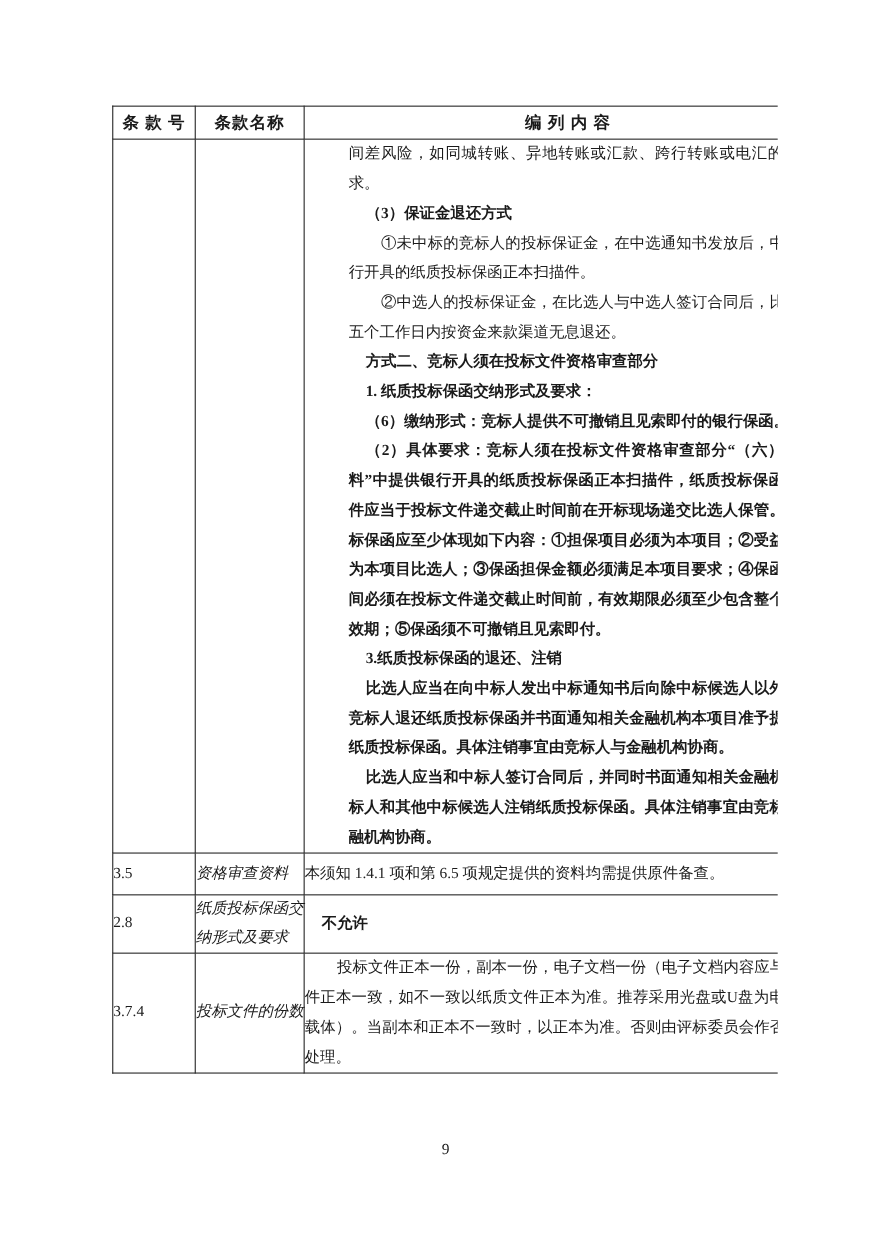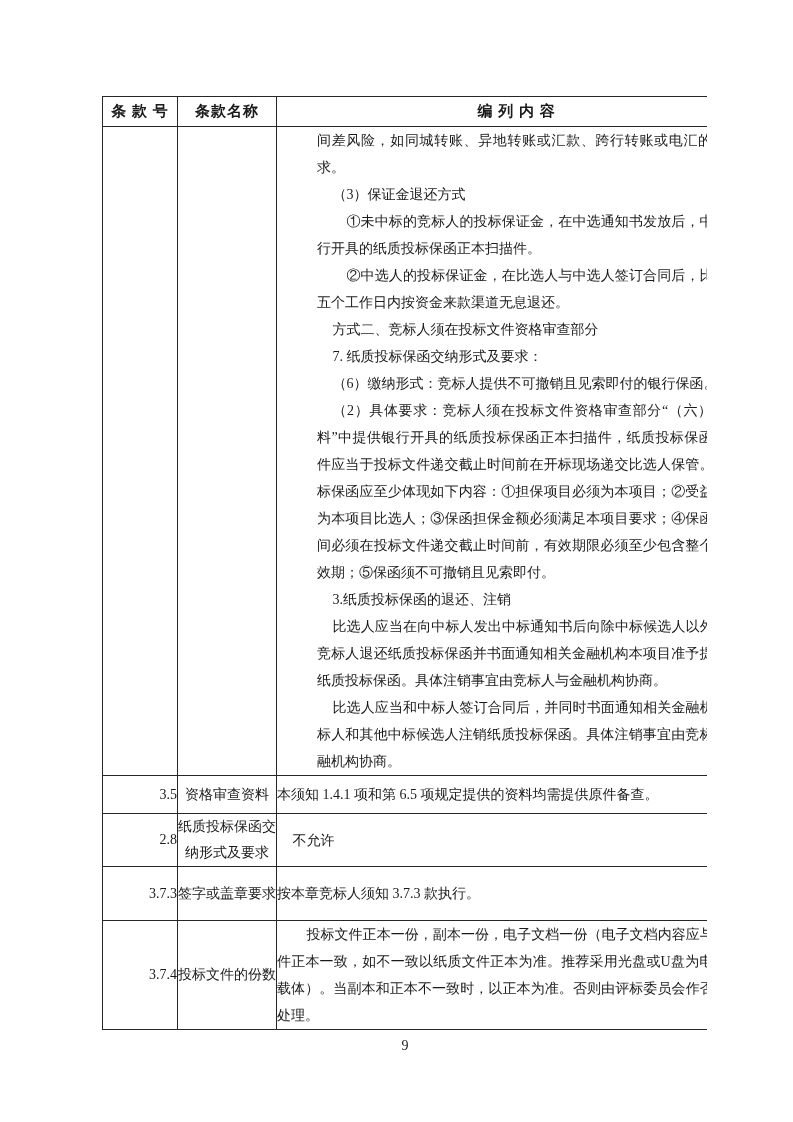--- a/index.html
+++ b/index.html
@@ -35,44 +35,44 @@
     font-size: 14px;
   }
   table.clause-table th {
     height: 29px;
     font-size: 15px;
     font-weight: bold;
     text-align: center;
     letter-spacing: 1px;
   }
   td.cell-no {
-    text-align: right;
+    text-align: left;
     font-size: 14.5px;
   }
   td.cell-name {
-    text-align: center;
     padding: 2px 9px;
     line-height: 26px;
     font-size: 14.5px;
+    font-style: italic;
   }
   td.cell-body {
     padding: 2px 7px;
     text-align: justify;
     line-height: 27px;
   }
   tr.row-main  td { height: 623px; padding-left: 40px; }
   tr.row-35    td { height: 37px; }
   tr.row-36    td { height: 49px; }
   tr.row-373   td { height: 53px; }
   tr.row-374   td { height: 104px; }
   .para {
     margin: 0;
   }
   .ind-0 { text-indent: 0; }
-  .ind-1 { text-indent: 1.1em; }
+  .ind-1 { text-indent: 1.1em; font-weight: bold; }
   .ind-2 { text-indent: 2.1em; }
   .page-number {
     position: absolute;
     top: 1038px;
     left: 0;
     width: 810px;
     text-align: center;
     font-size: 14px;
     color: #1a1a1a;
   }
@@ -98,21 +98,21 @@
     <tbody>
       <tr class="row-main">
         <td class="cell-no"></td>
         <td class="cell-name"></td>
         <td class="cell-body">
             <p class="para ind-0">间差风险，如同城转账、异地转账或汇款、跨行转账或电汇的时间要求。</p>
             <p class="para ind-1">（3）保证金退还方式</p>
             <p class="para ind-2">①未中标的竞标人的投标保证金，在中选通知书发放后，中提供银行开具的纸质投标保函正本扫描件。</p>
             <p class="para ind-2">②中选人的投标保证金，在比选人与中选人签订合同后，比选人在五个工作日内按资金来款渠道无息退还。</p>
             <p class="para ind-1">方式二、竞标人须在投标文件资格审查部分</p>
-            <p class="para ind-1">7. 纸质投标保函交纳形式及要求：</p>
+            <p class="para ind-1">1. 纸质投标保函交纳形式及要求：</p>
             <p class="para ind-1">（6）缴纳形式：竞标人提供不可撤销且见索即付的银行保函。</p>
             <p class="para ind-1">（2）具体要求：竞标人须在投标文件资格审查部分“（六）其他资料”中提供银行开具的纸质投标保函正本扫描件，纸质投标保函正本原件应当于投标文件递交截止时间前在开标现场递交比选人保管。纸质投标保函应至少体现如下内容：①担保项目必须为本项目；②受益人必须为本项目比选人；③保函担保金额必须满足本项目要求；④保函生效时间必须在投标文件递交截止时间前，有效期限必须至少包含整个投标有效期；⑤保函须不可撤销且见索即付。</p>
             <p class="para ind-1">3.纸质投标保函的退还、注销</p>
             <p class="para ind-1">比选人应当在向中标人发出中标通知书后向除中标候选人以外的其他竞标人退还纸质投标保函并书面通知相关金融机构本项目准予提前注销纸质投标保函。具体注销事宜由竞标人与金融机构协商。</p>
             <p class="para ind-1">比选人应当和中标人签订合同后，并同时书面通知相关金融机构向中标人和其他中标候选人注销纸质投标保函。具体注销事宜由竞标人与金融机构协商。</p>
           </td>
       </tr>
       <tr class="row-35">
         <td class="cell-no">3.5</td>
         <td class="cell-name">资格审查资料</td>
@@ -120,27 +120,20 @@
             <p class="para ind-0">本须知 1.4.1 项和第 6.5 项规定提供的资料均需提供原件备查。</p>
           </td>
       </tr>
       <tr class="row-36">
         <td class="cell-no">2.8</td>
         <td class="cell-name">纸质投标保函交纳形式及要求</td>
         <td class="cell-body">
             <p class="para ind-1">不允许</p>
           </td>
       </tr>
-      <tr class="row-373">
-        <td class="cell-no">3.7.3</td>
-        <td class="cell-name">签字或盖章要求</td>
-        <td class="cell-body">
-            <p class="para ind-0">按本章竞标人须知 3.7.3 款执行。</p>
-          </td>
-      </tr>
       <tr class="row-374">
         <td class="cell-no">3.7.4</td>
         <td class="cell-name">投标文件的份数</td>
         <td class="cell-body">
             <p class="para ind-2">投标文件正本一份，副本一份，电子文档一份（电子文档内容应与纸质文件正本一致，如不一致以纸质文件正本为准。推荐采用光盘或U盘为电子文档载体）。当副本和正本不一致时，以正本为准。否则由评标委员会作否决投标处理。</p>
           </td>
       </tr>
     </tbody>
   </table>
 

